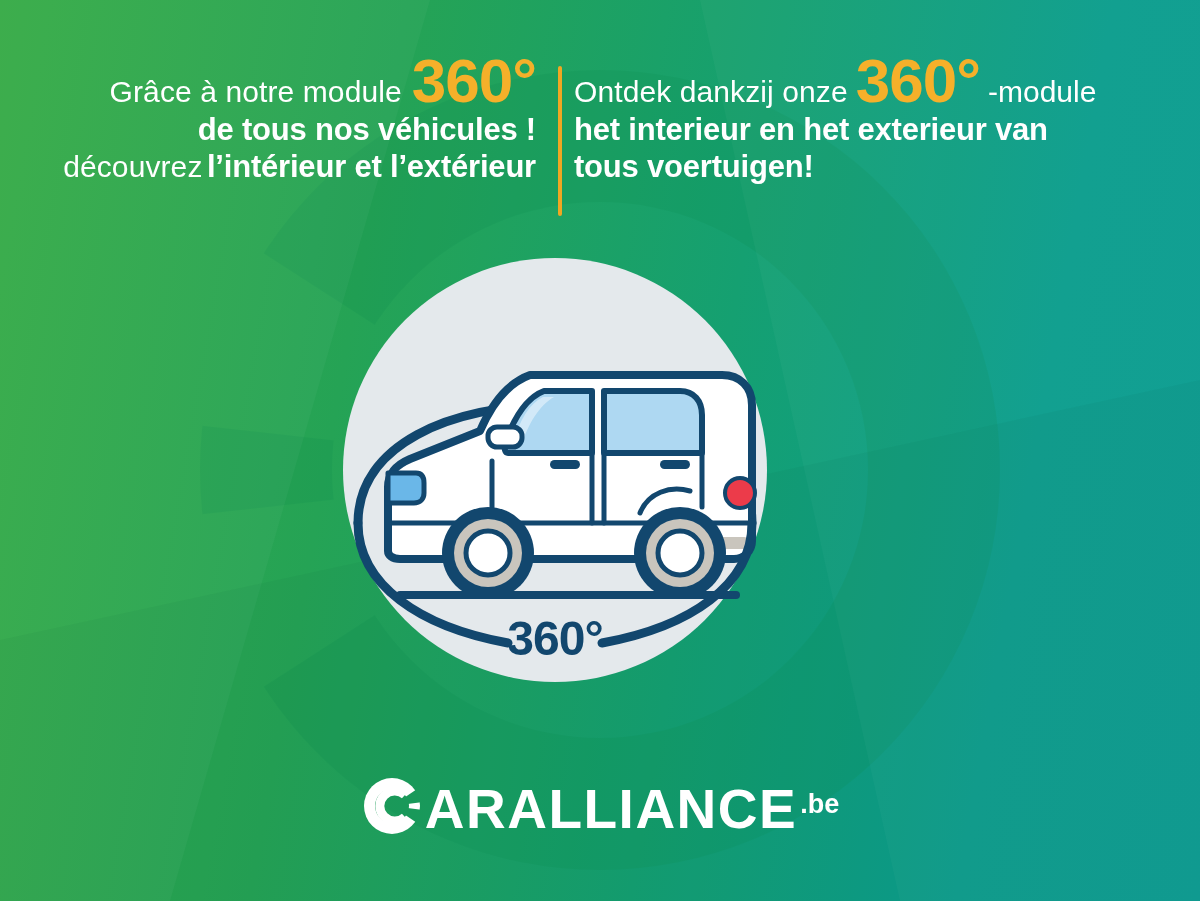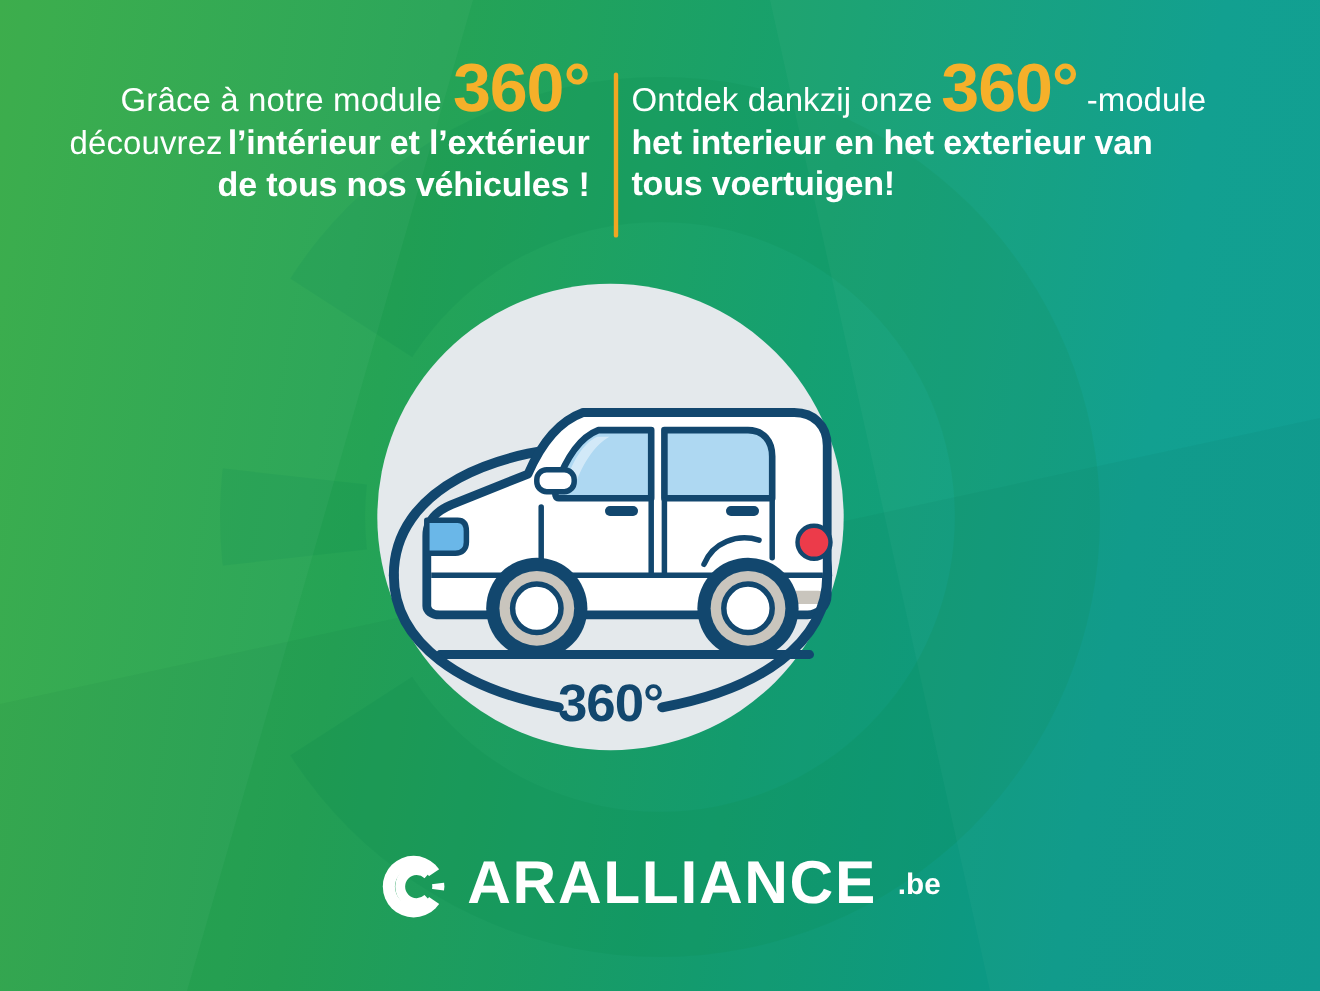--- a/index.html
+++ b/index.html
@@ -46,21 +46,21 @@
   .fr-l1 { display:flex; align-items:baseline; justify-content:flex-end; gap:10px; }
   .nl-l1 { display:flex; align-items:baseline; justify-content:flex-start; gap:8px; }
   .suffix { font-weight:400; color:#ffffff; font-size:30px; }
 
   
   .illus { position:absolute; left:340px; top:255px; width:450px; height:450px; }
 
   
   .logo {
     position:absolute; left:0; top:775px; width:1200px;
-    display:flex; justify-content:center; align-items:flex-start; gap:16px;
+    display:flex; justify-content:center; align-items:flex-end; gap:0px;
   }
   .logo-mark { flex:0 0 auto; }
   .logo-word {
     color:#ffffff; font-size:55px; font-weight:700;
     letter-spacing:1.5px; line-height:1; margin-left:2px;
   }
   .logo-tld {
     color:#ffffff; font-size:27px; font-weight:700;
     letter-spacing:0px; line-height:1; margin-left:3px; align-self:flex-end;
     margin-bottom:19px;
@@ -93,25 +93,25 @@
   </svg>
 
   <div class="headline">
 
     <div class="col col-fr">
       <div class="line fr-l1">
         <span class="lite">Grâce à notre module</span>
         <span class="deg">360°</span>
       </div>
       <div class="line">
+        <span class="bold">de tous nos véhicules !</span>
+      </div>
+      <div class="line">
         <span class="lite">découvrez</span>
         <span class="bold">l’intérieur et l’extérieur</span>
-      </div>
-      <div class="line">
-        <span class="bold">de tous nos véhicules !</span>
       </div>
     </div>
 
     <div class="divider"></div>
 
     <div class="col col-nl">
       <div class="line nl-l1">
         <span class="lite">Ontdek dankzij onze</span>
         <span class="deg deg-sm">360°</span>
         <span class="suffix">-module</span>

